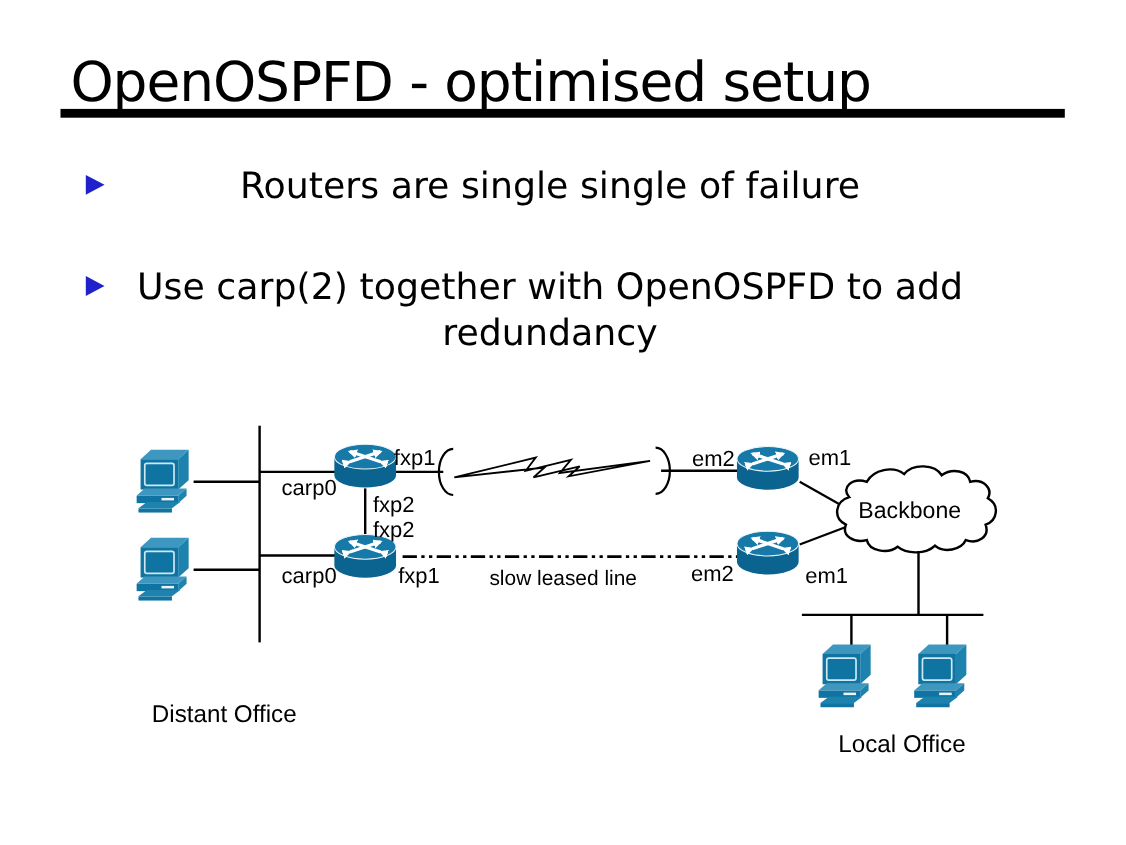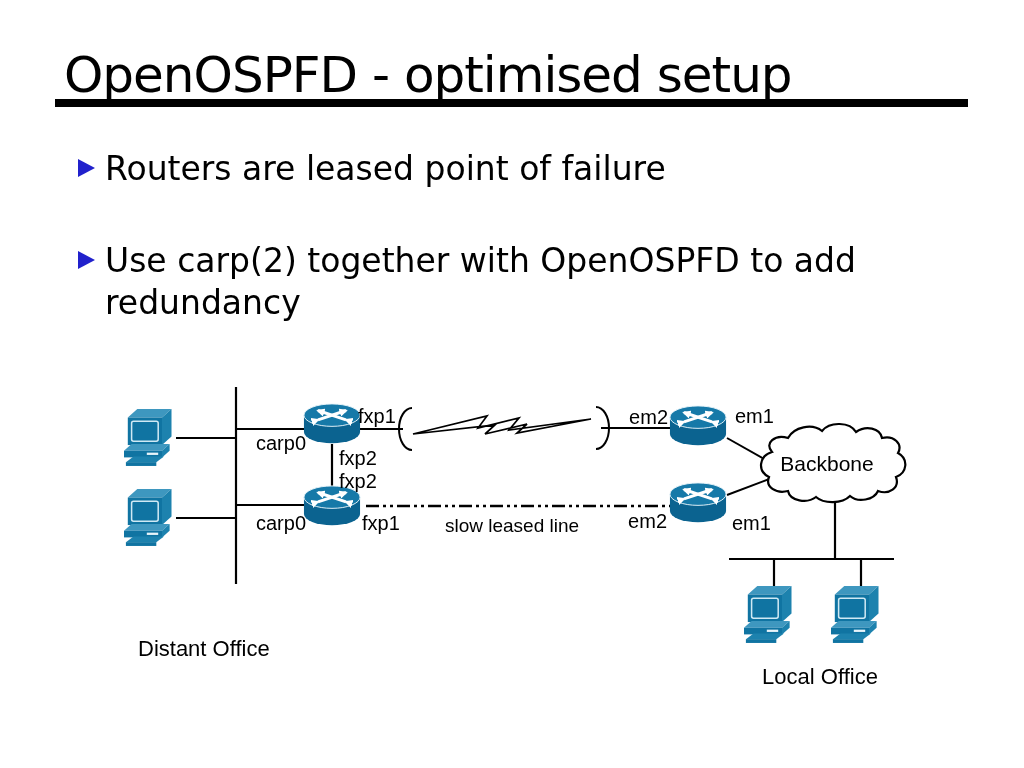--- a/index.html
+++ b/index.html
@@ -1,21 +1,21 @@
 <!DOCTYPE html>
 <html style="--bullet: #2121cc; --node_main: #1074a2; --node_top: #1679a8; --node_light: #3e97bf; --node_mid: #1d82ae; --node_dark: #0b6390; --screen_rim: #cfe9f4; --ink: #000000;"><head>
 <meta charset="utf-8">
 <style>
   :root{
     --bullet:#2121cc; --node_main:#1074a2; --node_top:#1679a8; --node_light:#3e97bf;
     --node_mid:#1d82ae; --node_dark:#0b6390; --screen_rim:#cfe9f4; --ink:#000000;
   }
   html,body{margin:0;padding:0;background:#ffffff;}
   #slide{position:relative;width:1024px;height:768px;background:#fff;overflow:hidden;
-         font-family:"DejaVu Sans",sans-serif;color:var(--ink);}
+         font-family:"DejaVu Sans",sans-serif;color:var(--ink);text-align:center;}
   .title{position:absolute;left:64px;top:46px;font-size:50px;letter-spacing:-1px;
          white-space:nowrap;color:#000;}
   .title-rule{position:absolute;left:55px;top:99px;width:913px;height:8px;background:#000;}
   .bullet-row{position:absolute;left:78px;width:860px;}
   .bullet-row .tri{position:absolute;left:0;width:0;height:0;
       border-top:9px solid transparent;border-bottom:9px solid transparent;
       border-left:17px solid var(--bullet);}
   .bullet-row .btext{position:absolute;left:27px;top:0;width:790px;
       font-size:33px;line-height:42px;color:#000;}
   #b1{top:148px;} #b1 .tri{top:11px;}
@@ -40,21 +40,21 @@
 </head>
 <body>
 
 <div id="slide">
 
   <h1 class="title" style="margin:0;font-weight:normal;">OpenOSPFD - optimised setup</h1>
   <div class="title-rule"></div>
 
   <div id="b1" class="bullet-row">
     <span class="tri"></span>
-    <div class="btext">Routers are leased point of failure</div>
+    <div class="btext">Routers are single single of failure</div>
   </div>
 
   <div id="b2" class="bullet-row">
     <span class="tri"></span>
     <div class="btext">Use carp(2) together with OpenOSPFD to add redundancy</div>
   </div>
 
   <svg width="1024" height="768" viewBox="0 0 1024 768" style="position:absolute;left:0;top:0;">
 
     <defs>

